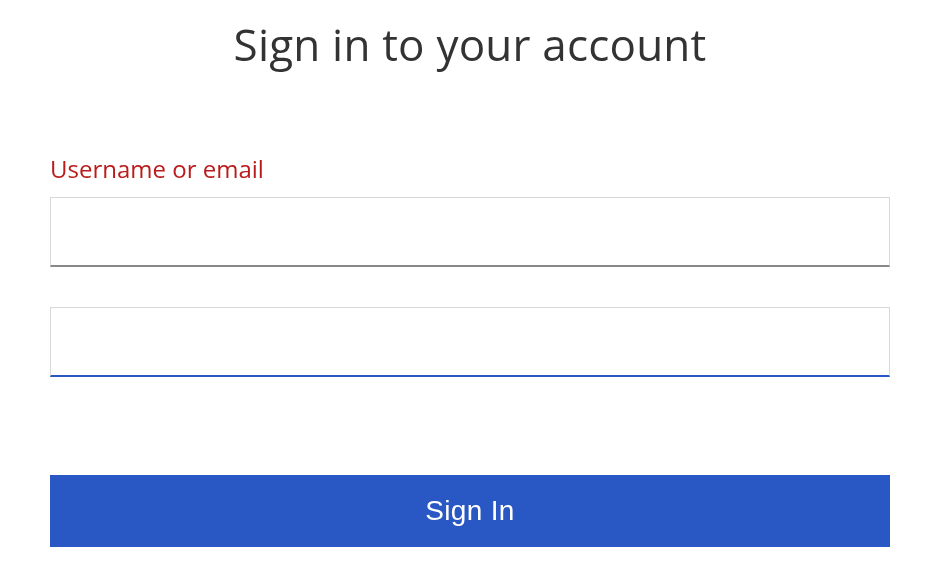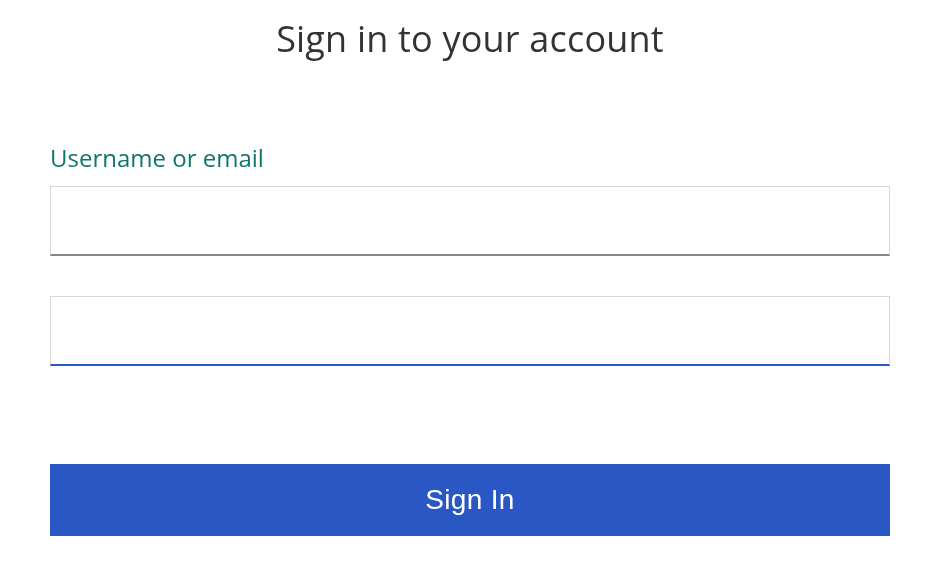--- a/index.html
+++ b/index.html
@@ -14,35 +14,35 @@
       height: 582px;
       padding: 0;
       color: #333;
     }
     .container {
       width: 840px;
       margin: 0 auto;
       padding-top: 14px;
     }
     .title {
-      font-size: 36px;
+      font-size: 44px;
       font-weight: 400;
       color: #333333;
       text-align: center;
       margin-bottom: 78px;
       letter-spacing: 0.2px;
     }
     .form-group {
       margin-bottom: 40px;
     }
     .label {
       display: block;
       font-size: 24px;
       font-weight: 400;
-      color: #0f766e;
+      color: #b91c1c;
       margin-bottom: 12px;
     }
     .text-input {
       width: 100%;
       height: 70px;
       border: 1px solid #d8d8d8;
       border-bottom: 2px solid #888888;
       background: #ffffff;
       font-size: 22px;
       padding: 0 14px;

